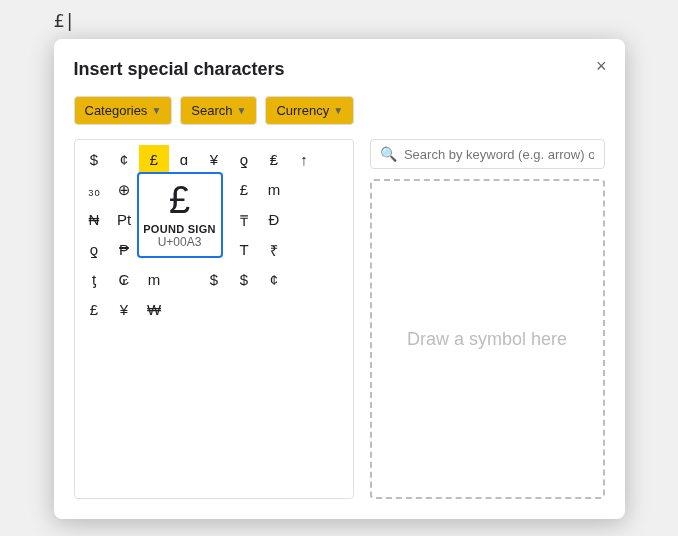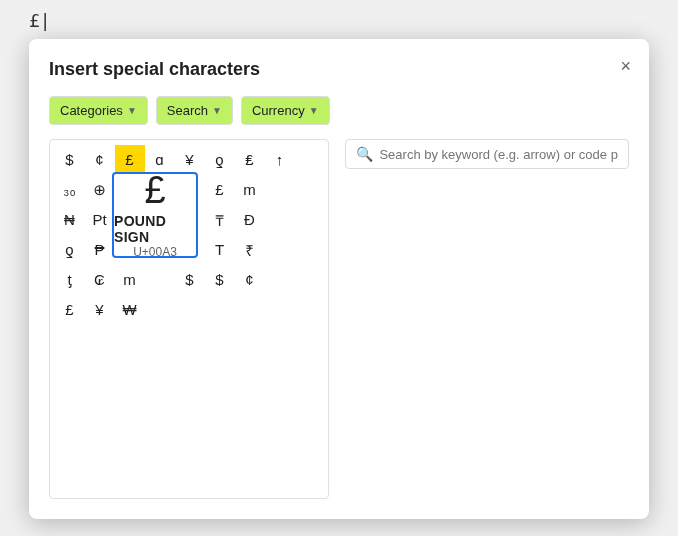--- a/index.html
+++ b/index.html
@@ -15,21 +15,21 @@
 
     .editor-cursor {
       font-size: 18px;
       color: #333;
       margin-bottom: 8px;
       font-family: monospace;
     }
 
     .dialog-backdrop {
       position: relative;
-      width: 620px;
+      width: 571px;
     }
 
     .dialog {
       background: #fff;
       border-radius: 8px;
       box-shadow: 0 4px 24px rgba(0,0,0,0.25);
       padding: 20px;
       position: relative;
     }
 
@@ -55,21 +55,21 @@
     }
 
     .toolbar {
       display: flex;
       gap: 8px;
       margin-bottom: 14px;
     }
 
     .dropdown-btn {
       border: 1px solid #dadce0;
-      background: #bef264;
+      background: #eab308;
       border-radius: 4px;
       padding: 6px 10px;
       font-size: 13px;
       color: #202124;
       cursor: pointer;
       display: flex;
       align-items: center;
       gap: 4px;
     }
     .dropdown-btn .arrow { font-size: 10px; color: #5f6368; }
@@ -173,26 +173,26 @@
       cursor: pointer;
     }
 
     .selected-overlay .big-symbol {
       font-size: 38px;
       color: #202124;
       line-height: 1;
     }
 
     .selected-overlay .sym-name {
-      font-size: 14px;
+      font-size: 11px;
       font-weight: bold;
       letter-spacing: 0.3px;
       color: #202124;
       margin-top: 4px;
-      text-align: left;
+      text-align: right;
     }
 
     .selected-overlay .sym-code {
       font-size: 12px;
       color: #5f6368;
     }
 
     .page-container {
       display: flex;
       flex-direction: column;
@@ -304,18 +304,21 @@
             </table>
           </div>
         </div>
 
         <div class="right-panel">
           <div class="search-box">
             <span class="search-icon">🔍</span>
             <input class="search-input" type="text" placeholder="Search by keyword (e.g. arrow) or code point" style="">
           </div>
 
+          <div class="draw-area">
+            <span class="draw-text">Draw a symbol here</span>
+          </div>
         </div>
 
       </div>
     </div>
   </div>
 </div>
 
 </body></html>

